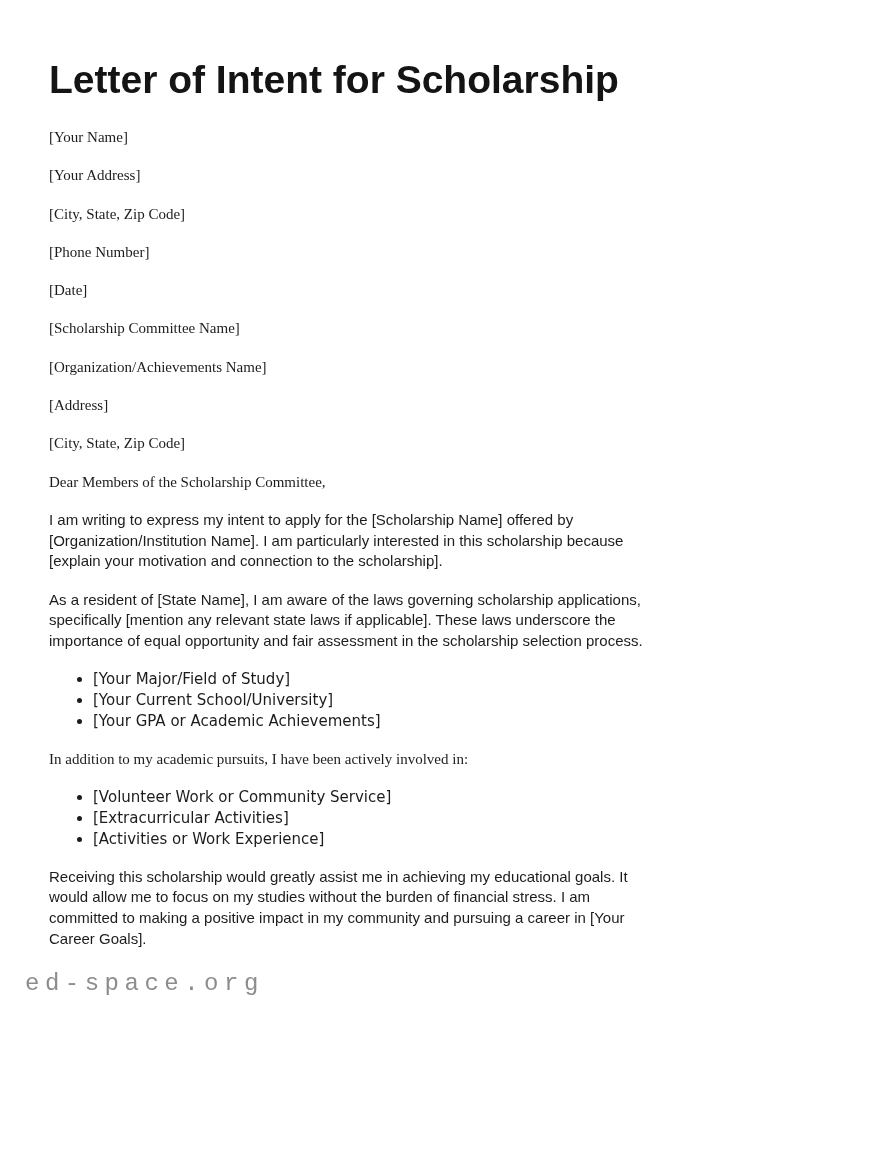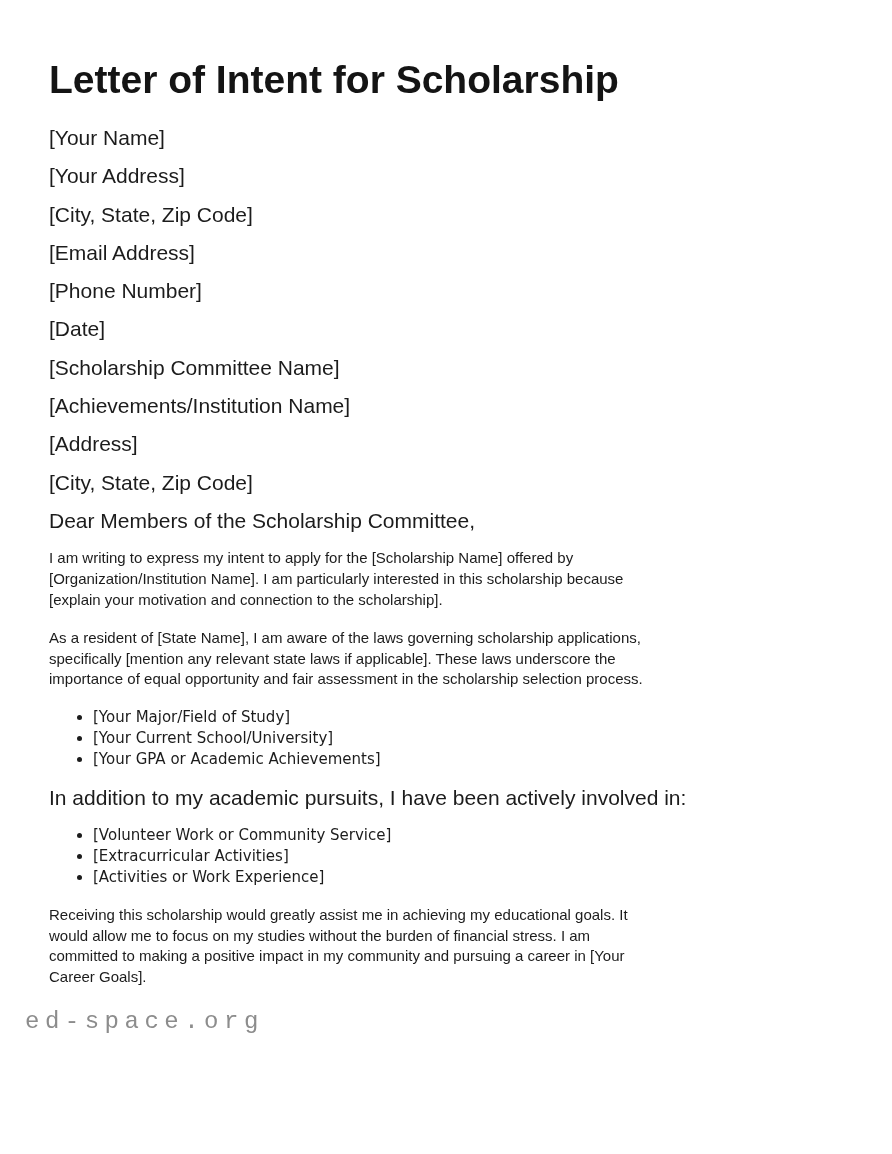--- a/index.html
+++ b/index.html
@@ -25,22 +25,22 @@
     margin:0 0 27px 0;
     font-family:"Liberation Sans", sans-serif;
     font-weight:700;
     font-size:39px;
     line-height:40px;
     letter-spacing:0px;
     color:var(--title-color);
   }
   .line{
     margin:0 0 17.3px 0;
-    font-family:Liberation Sans, sans-serif;
-    font-size:21px;
+    font-family:Liberation Serif, serif;
+    font-size:15px;
     line-height:21px;
   }
   .para{
     margin:0 0 17.5px 0;
     font-family:"Liberation Sans", sans-serif;
     font-size:15px;
     line-height:20.7px;
     white-space:pre-line;
     max-width:805px;
   }
@@ -66,26 +66,25 @@
 </head>
 <body>
 
 <div class="page">
 
   <h1 class="title">Letter of Intent for Scholarship</h1>
 
   <p class="line">[Your Name]</p>
   <p class="line">[Your Address]</p>
   <p class="line">[City, State, Zip Code]</p>
-  <p class="line">[Email Address]</p>
   <p class="line">[Phone Number]</p>
   <p class="line">[Date]</p>
 
   <p class="line">[Scholarship Committee Name]</p>
-  <p class="line">[Achievements/Institution Name]</p>
+  <p class="line">[Organization/Achievements Name]</p>
   <p class="line">[Address]</p>
   <p class="line">[City, State, Zip Code]</p>
 
   <p class="line">Dear Members of the Scholarship Committee,</p>
 
   <p class="para">I am writing to express my intent to apply for the [Scholarship Name] offered by
 [Organization/Institution Name]. I am particularly interested in this scholarship because
 [explain your motivation and connection to the scholarship].</p>
   <p class="para">As a resident of [State Name], I am aware of the laws governing scholarship applications,
 specifically [mention any relevant state laws if applicable]. These laws underscore the

